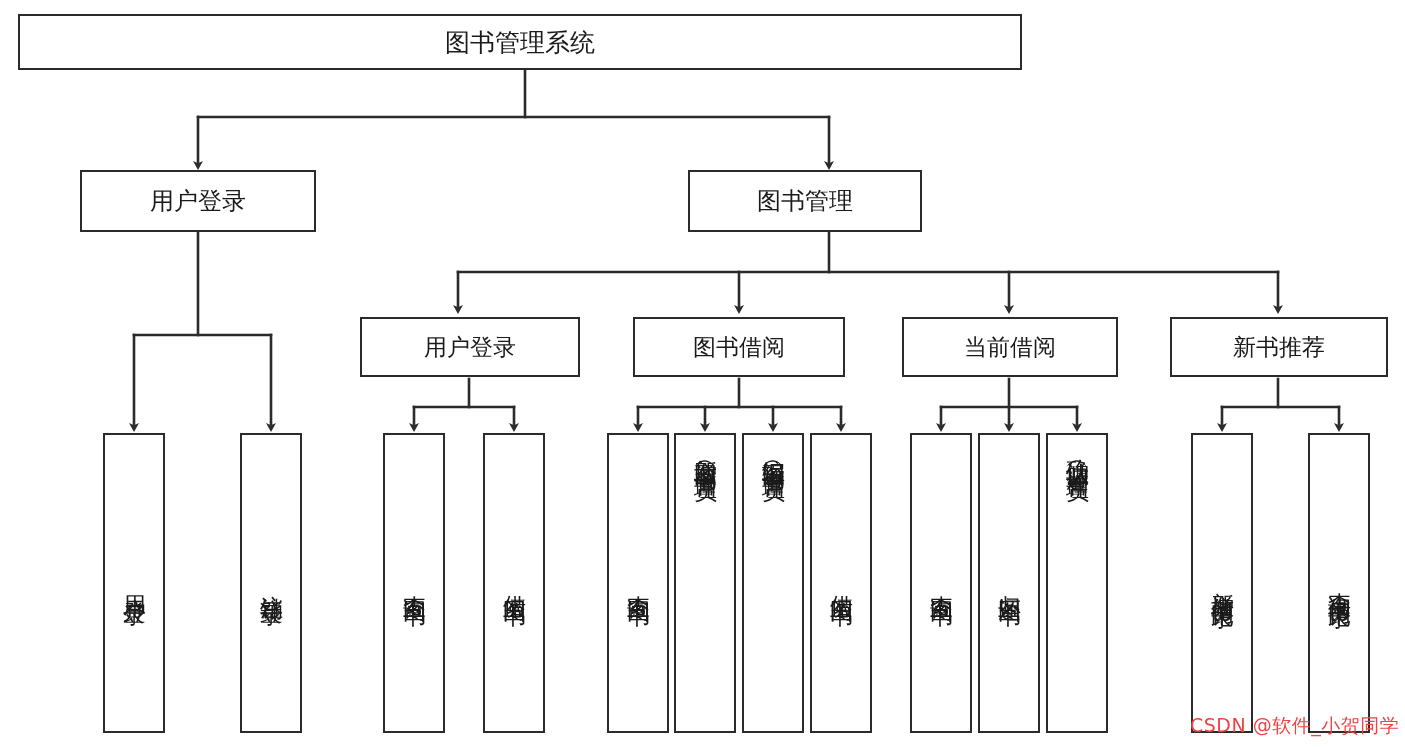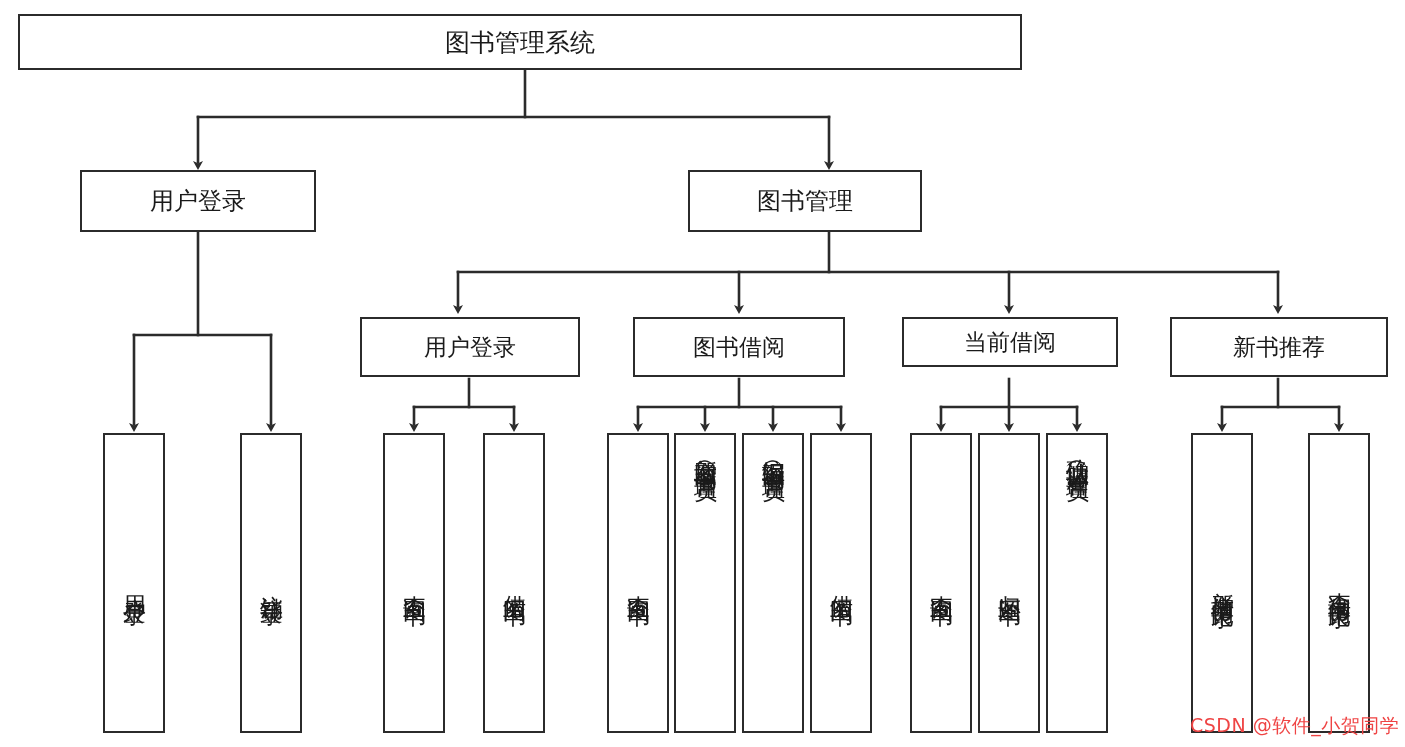--- a/index.html
+++ b/index.html
@@ -146,21 +146,21 @@
   </div>
 
   <div class="node lvl3" style="left:360px; top:317px; width:220px; height:60px;">
     <span>用户登录</span>
   </div>
 
   <div class="node lvl3" style="left:633px; top:317px; width:212px; height:60px;">
     <span>图书借阅</span>
   </div>
 
-  <div class="node lvl3" style="left:902px; top:317px; width:216px; height:50px;">
+  <div class="node lvl3" style="left:902px; top:317px; width:216px; height:60px;">
     <span>当前借阅</span>
   </div>
 
   <div class="node lvl3" style="left:1170px; top:317px; width:218px; height:60px;">
     <span>新书推荐</span>
   </div>
 
   <div class="node leaf" style="left:103px; top:433px; width:62px; height:300px;">
     <span class="leaf-inner">
         <span class="vlabel">用户登录</span>

